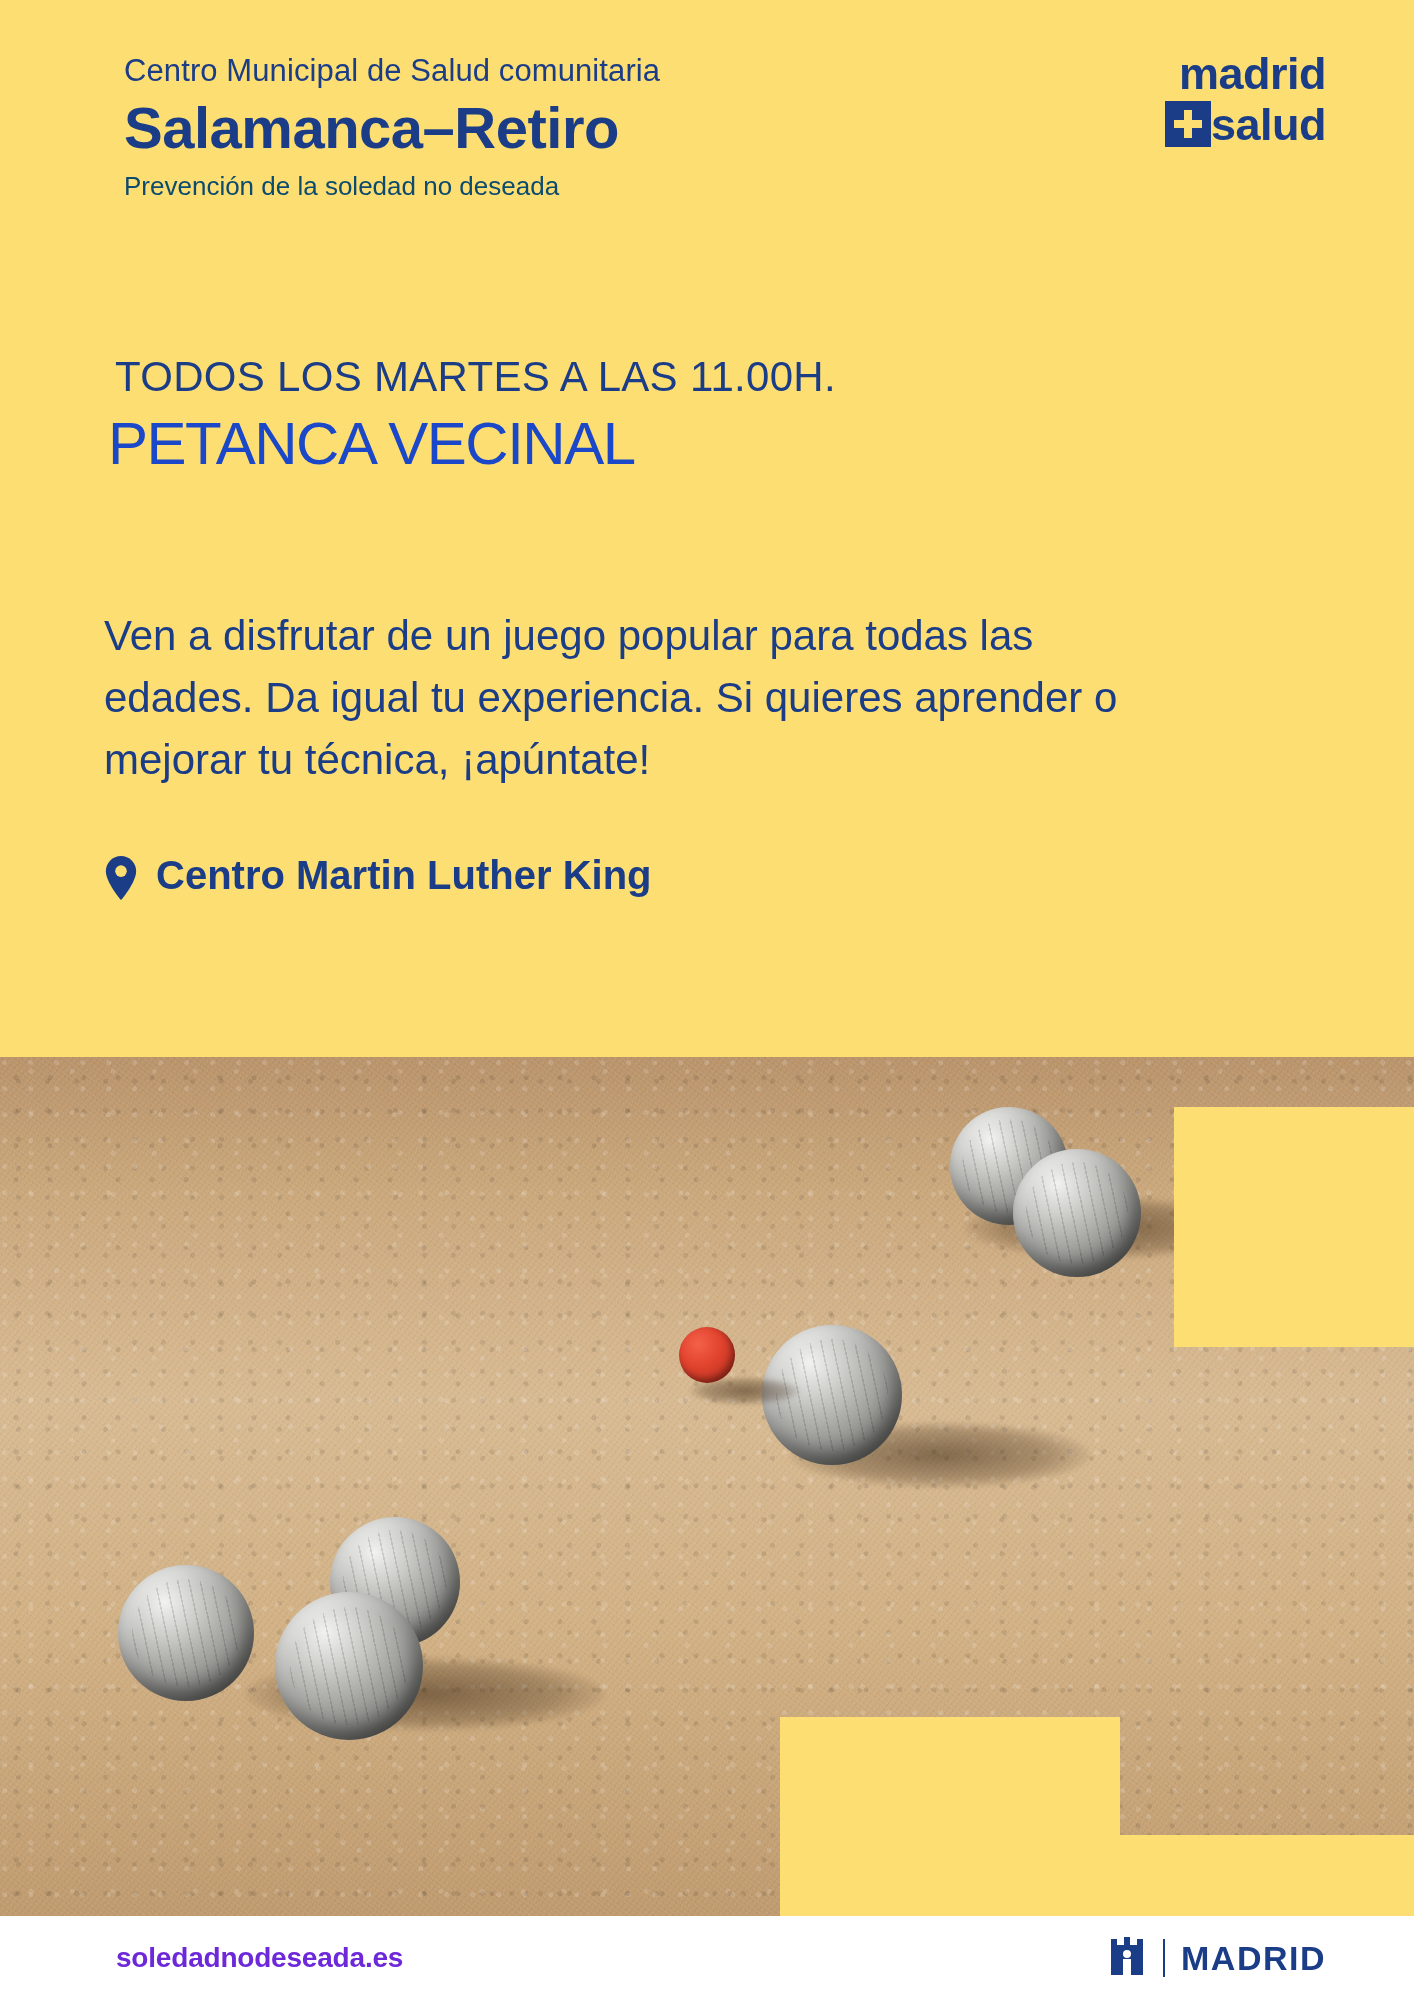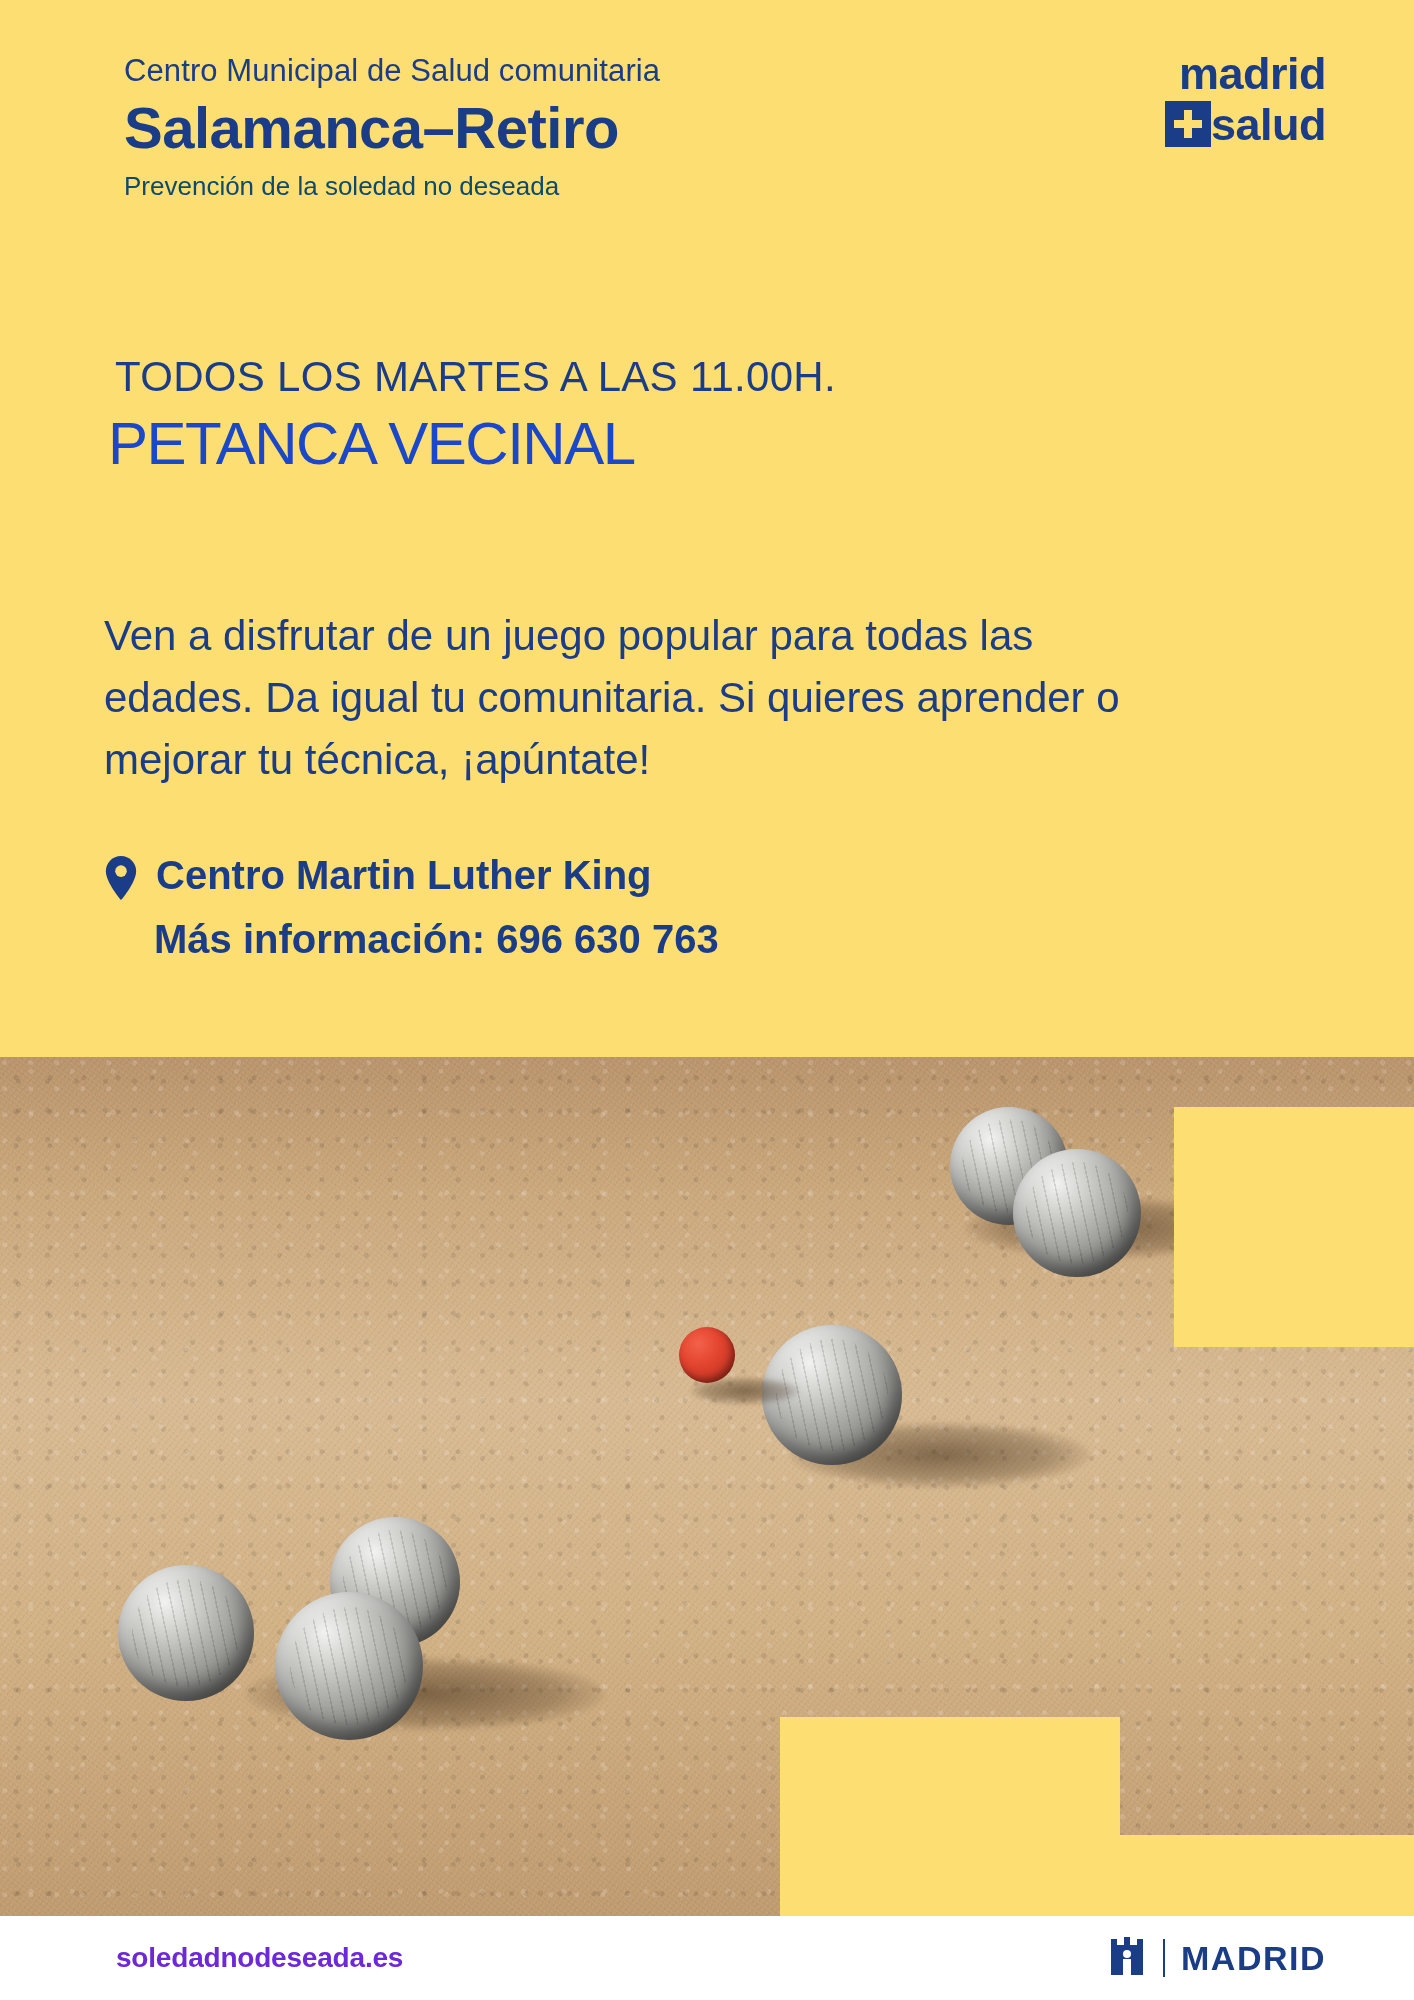--- a/index.html
+++ b/index.html
@@ -300,33 +300,32 @@
       <div class="ms-bottom">
         <span class="ms-cross"></span>
         <span class="ms-word">salud</span>
       </div>
     </div>
   </div>
 
   <div class="body-block">
     <div class="when-line">TODOS LOS MARTES A LAS 11.00H.</div>
     <div class="title-main">PETANCA VECINAL</div>
-    <div class="desc">Ven a disfrutar de un juego popular para todas las edades. Da igual tu comunitaria. Si quieres aprender o mejorar tu técnica, ¡apúntate!</div>
+    <div class="desc">Ven a disfrutar de un juego popular para todas las edades. Da igual tu experiencia. Si quieres aprender o mejorar tu técnica, ¡apúntate!</div>
 
     <div class="place-block">
       <div class="place-row">
         <span class="pin-icon">
           <svg width="34" height="44" viewBox="0 0 24 32" aria-hidden="true">
             <path d="M12 0C5.9 0 1 4.9 1 11c0 8.2 11 21 11 21s11-12.8 11-21C23 4.9 18.1 0 12 0z" fill="#1B3C86"></path>
             <circle cx="12" cy="11" r="4.2" fill="#FCDE72"></circle>
           </svg>
         </span>
         <span class="place-name">Centro Martin Luther King</span>
       </div>
-      <div class="place-info">Más información: 696 630 763</div>
     </div>
   </div>
 
   <div class="photo">
     <div class="ground"></div>
     <div class="grain"></div>
 
     <div class="shadow" style="left:965px; top:140px; width:280px; height:62px;"></div>
     <div class="ball" style="left:950px; top:50px; width:118px; height:118px;"></div>
     <div class="ball" style="left:1013px; top:92px; width:128px; height:128px;"></div>

